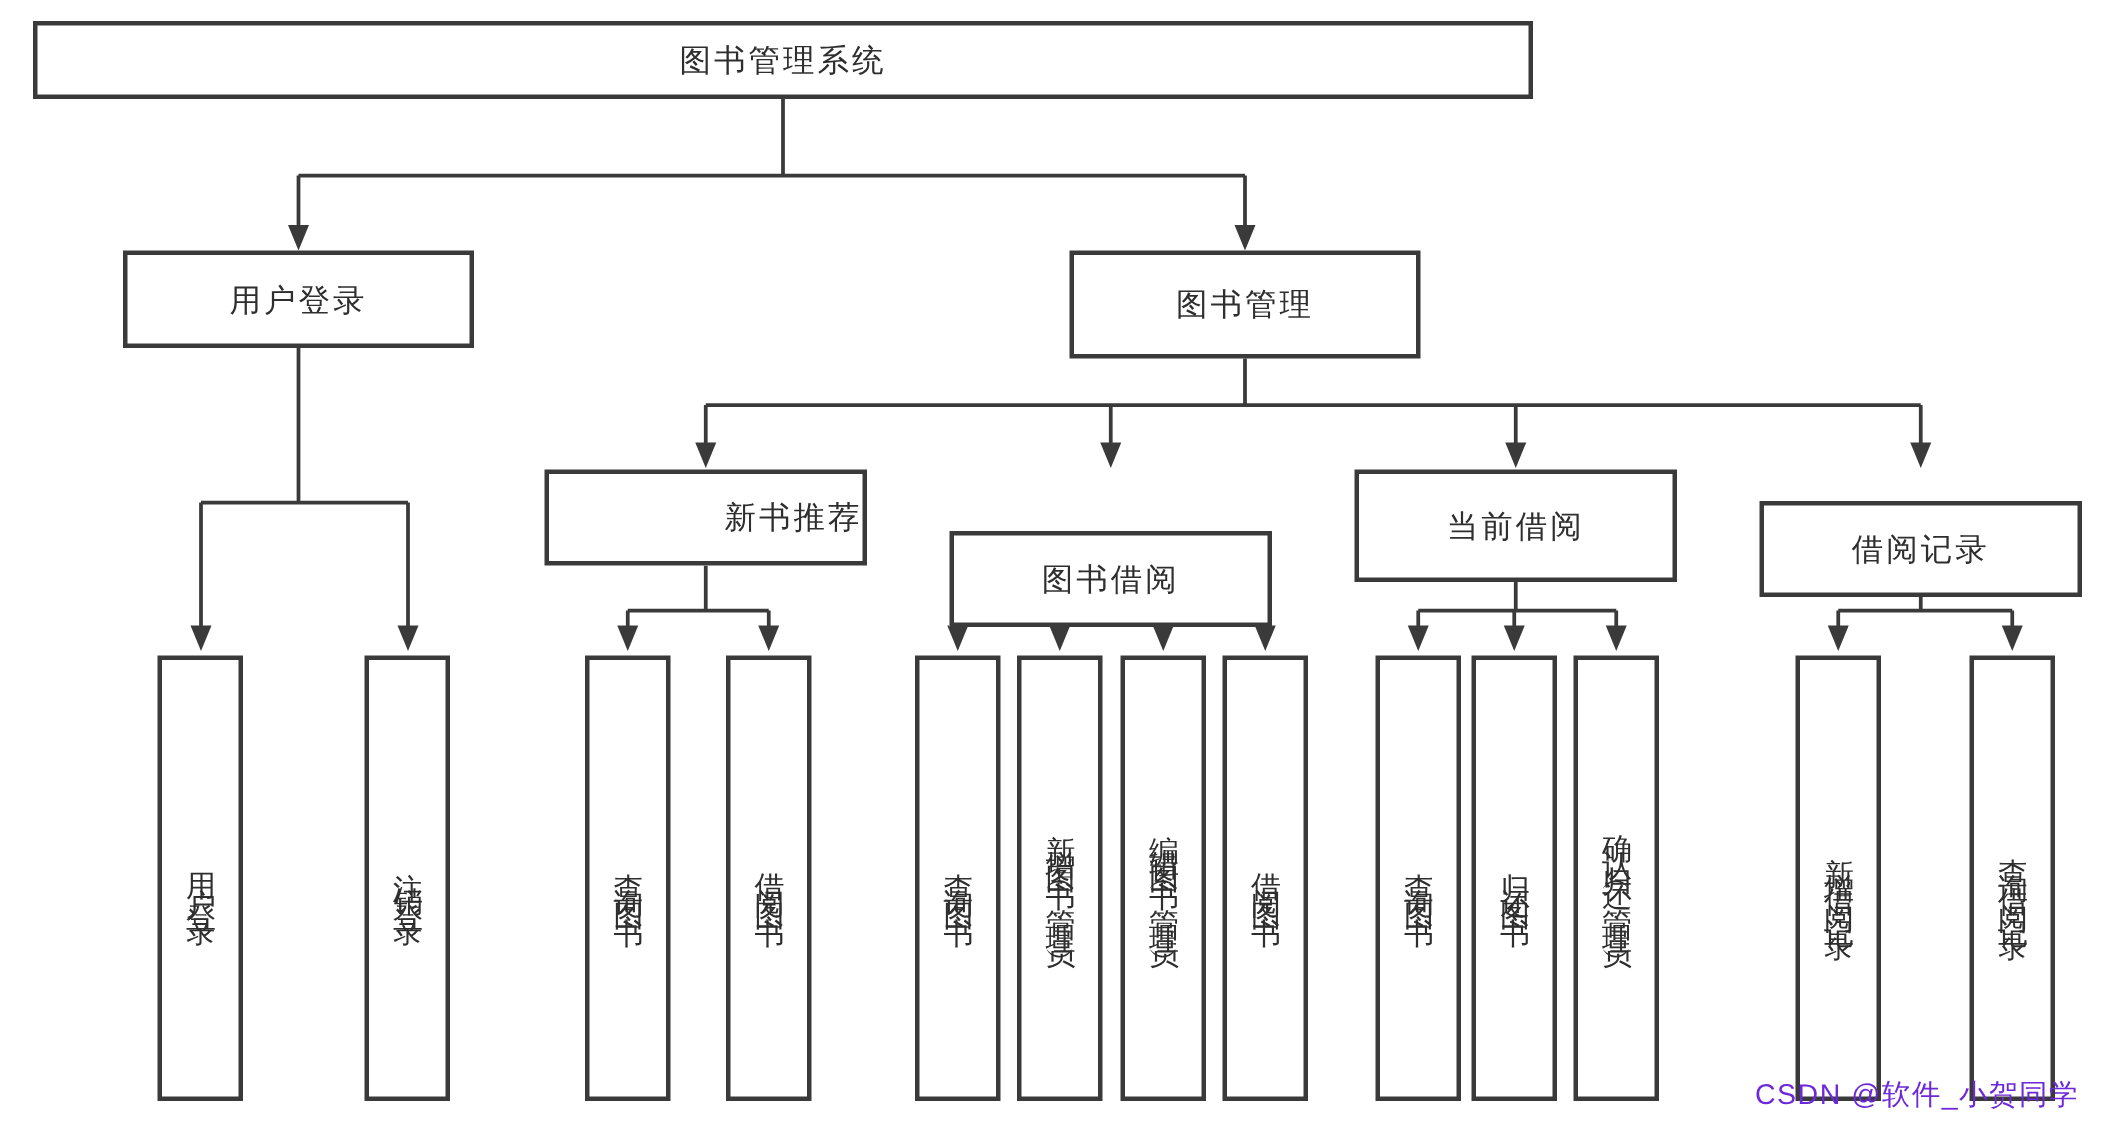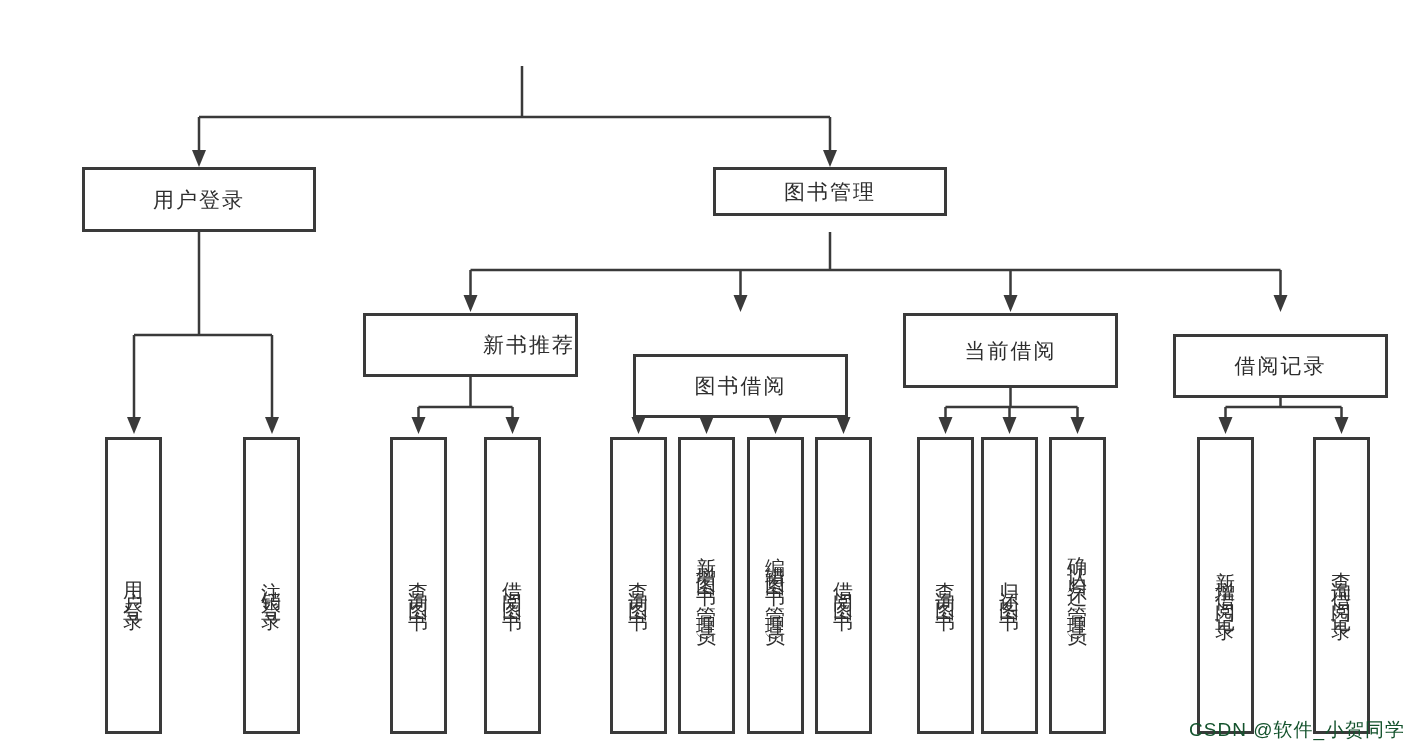--- a/index.html
+++ b/index.html
@@ -42,24 +42,24 @@
   .v-label {
     writing-mode: vertical-rl;
     text-orientation: mixed;
     font-size: 20px;
     line-height: 1;
     letter-spacing: 10px;
     white-space: nowrap;
   }
   .watermark {
     position: absolute;
-    right: 0;
+    right: 19px;
     bottom: 4px;
     font-size: 19px;
-    color: #14532d;
+    color: #6d28d9;
     letter-spacing: 1px;
     white-space: nowrap;
     margin-top: 32px;
   }
 </style>
 </head>
 <body>
 
 <div class="canvas">
 
@@ -96,25 +96,28 @@
       <polygon points="768.5,417 782.5,417 775.5,434"></polygon>
       <polygon points="836.5,417 850.5,417 843.5,434"></polygon>
       <polygon points="938.5,417 952.5,417 945.5,434"></polygon>
       <polygon points="1002.5,417 1016.5,417 1009.5,434"></polygon>
       <polygon points="1070.5,417 1084.5,417 1077.5,434"></polygon>
       <polygon points="1218.5,417 1232.5,417 1225.5,434"></polygon>
       <polygon points="1334.5,417 1348.5,417 1341.5,434"></polygon>
     </g>
   </svg>
 
+  <div class="box" style="left:22px; top:14px; width:1000px; height:52px;">
+    <span class="h-label">图书管理系统</span>
+  </div>
 
   <div class="box" style="left:82px; top:167px; width:234px; height:65px;">
     <span class="h-label">用户登录</span>
   </div>
-  <div class="box" style="left:713px; top:167px; width:234px; height:49px;">
+  <div class="box" style="left:713px; top:167px; width:234px; height:72px;">
     <span class="h-label">图书管理</span>
   </div>
 
   <div class="box" style="left:363px; top:313px; width:215px; height:64px;justify-content:flex-end;">
     <span class="h-label">新书推荐</span>
   </div>
   <div class="box" style="left:633px; top:313px; width:215px; height:64px;margin-top:41px;">
     <span class="h-label">图书借阅</span>
   </div>
   <div class="box" style="left:903px; top:313px; width:215px; height:75px;">

